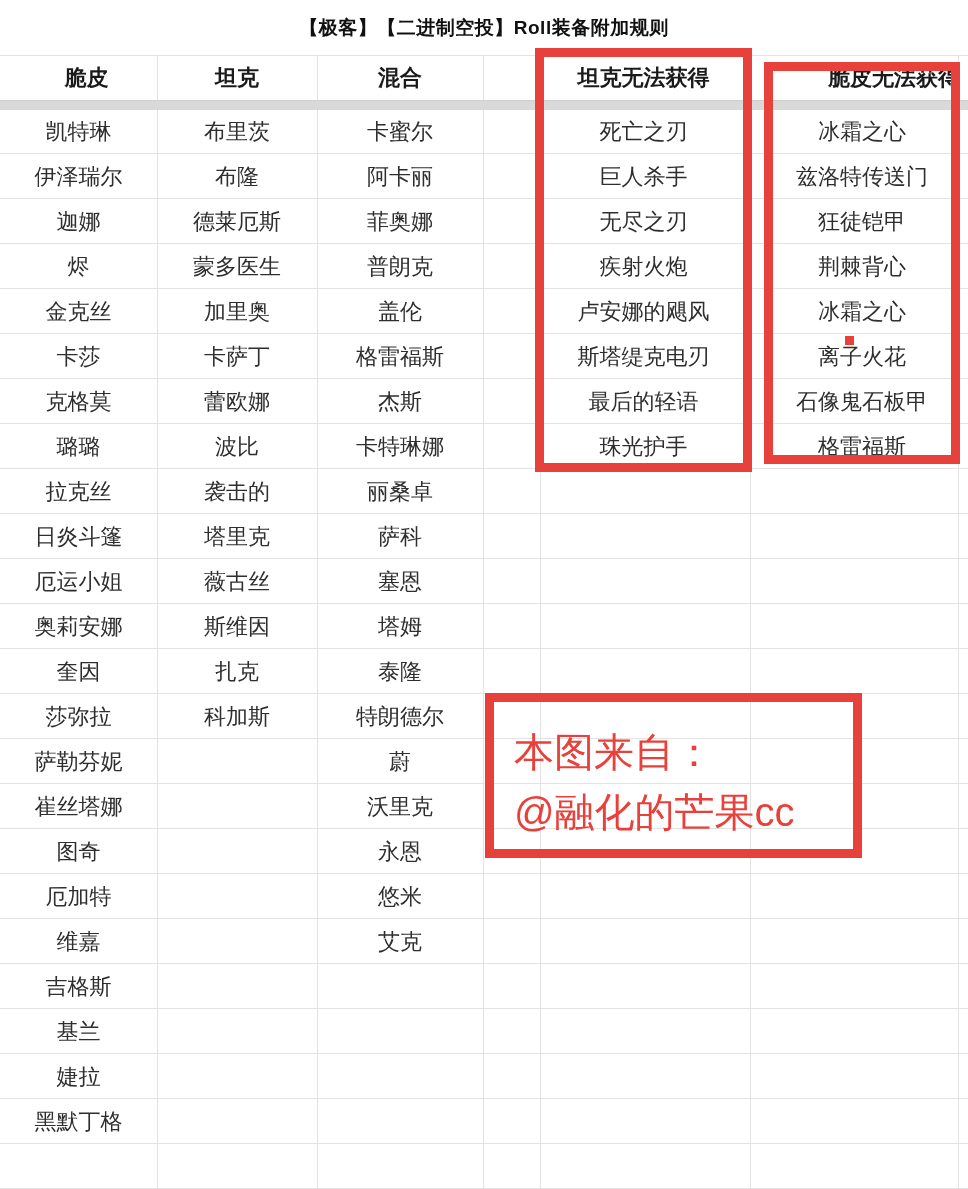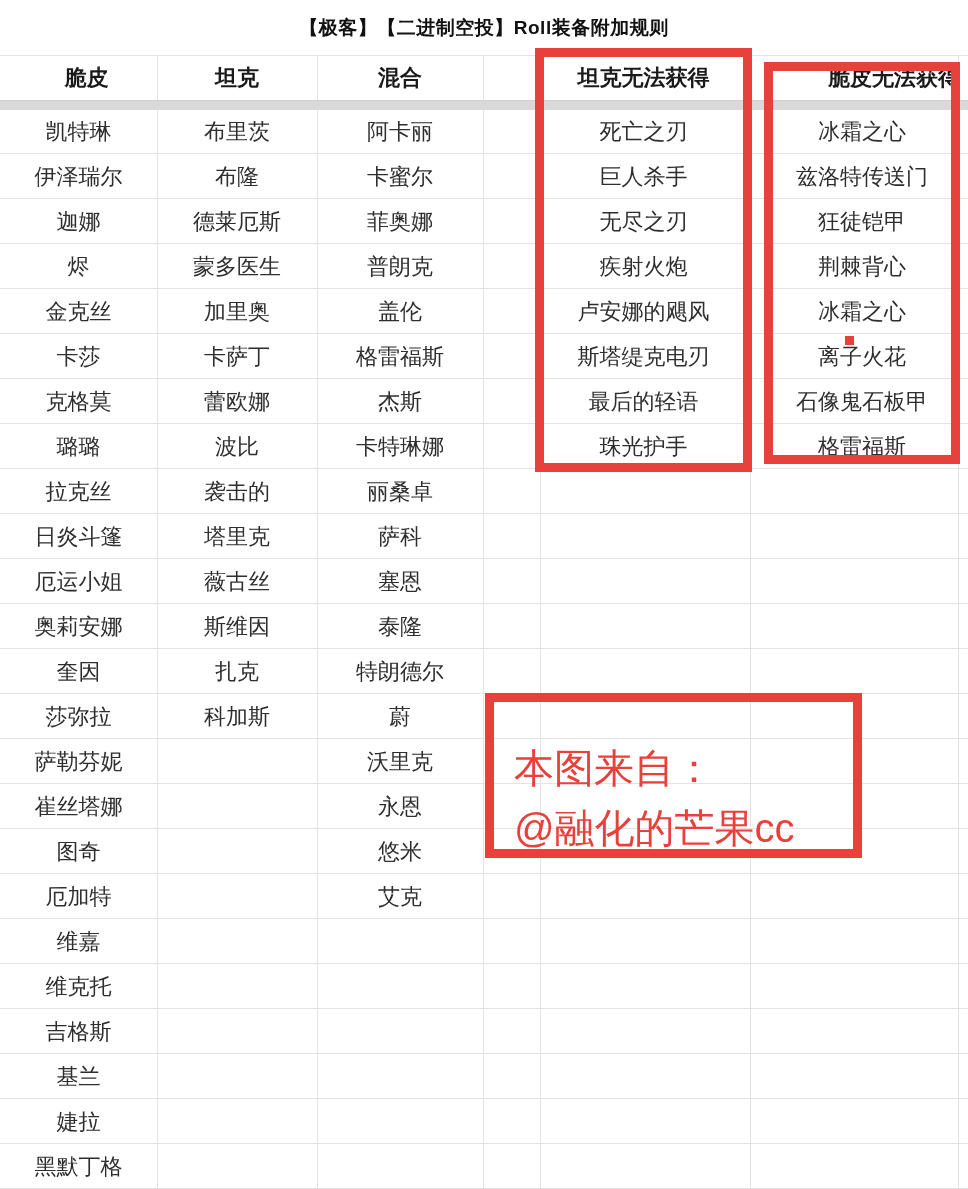--- a/index.html
+++ b/index.html
@@ -31,21 +31,21 @@
   .cell{
     height:45px;line-height:45px;text-align:center;
     font-size:22px;color:#2e2e2e;white-space:nowrap;
   }
   .red-box{position:absolute;border:9px solid #e8403a;background:transparent;box-sizing:border-box;}
   .box-tank{left:535px;top:48px;width:217px;height:424px;}
   .box-squishy{left:764px;top:62px;width:196px;height:402px;}
   .attribution{
     position:absolute;left:485px;top:693px;width:377px;height:165px;
     border:9px solid #e8403a;box-sizing:border-box;
-    padding:36px 0 0 20px;
+    padding:20px 0 0 20px;
   }
   .attr-line{
     font-size:40px;line-height:60px;color:#e8403a;font-weight:500;
     white-space:nowrap;
   }
   .red-marker{position:absolute;left:845px;top:336px;width:9px;height:9px;background:#e8403a;}
 </style>
 </head>
 <body>
 
@@ -84,21 +84,20 @@
     <div class="cell">日炎斗篷</div>
     <div class="cell">厄运小姐</div>
     <div class="cell">奥莉安娜</div>
     <div class="cell">奎因</div>
     <div class="cell">莎弥拉</div>
     <div class="cell">萨勒芬妮</div>
     <div class="cell">崔丝塔娜</div>
     <div class="cell">图奇</div>
     <div class="cell">厄加特</div>
     <div class="cell">维嘉</div>
-    <div class="cell">维克托</div>
     <div class="cell">吉格斯</div>
     <div class="cell">基兰</div>
     <div class="cell">婕拉</div>
     <div class="cell">黑默丁格</div>
   </div>
 <div class="col" style="left:157px;width:160px">
     <div class="cell">布里茨</div>
     <div class="cell">布隆</div>
     <div class="cell">德莱厄斯</div>
     <div class="cell">蒙多医生</div>
@@ -107,31 +106,32 @@
     <div class="cell">蕾欧娜</div>
     <div class="cell">波比</div>
     <div class="cell">袭击的</div>
     <div class="cell">塔里克</div>
     <div class="cell">薇古丝</div>
     <div class="cell">斯维因</div>
     <div class="cell">扎克</div>
     <div class="cell">科加斯</div>
   </div>
 <div class="col" style="left:317px;width:166px">
+    <div class="cell">卡蜜尔</div>
     <div class="cell">阿卡丽</div>
-    <div class="cell">卡蜜尔</div>
     <div class="cell">菲奥娜</div>
     <div class="cell">普朗克</div>
     <div class="cell">盖伦</div>
     <div class="cell">格雷福斯</div>
     <div class="cell">杰斯</div>
     <div class="cell">卡特琳娜</div>
     <div class="cell">丽桑卓</div>
     <div class="cell">萨科</div>
     <div class="cell">塞恩</div>
+    <div class="cell">塔姆</div>
     <div class="cell">泰隆</div>
     <div class="cell">特朗德尔</div>
     <div class="cell">蔚</div>
     <div class="cell">沃里克</div>
     <div class="cell">永恩</div>
     <div class="cell">悠米</div>
     <div class="cell">艾克</div>
   </div>
 <div class="col" style="left:535px;width:217px">
     <div class="cell">死亡之刃</div>

